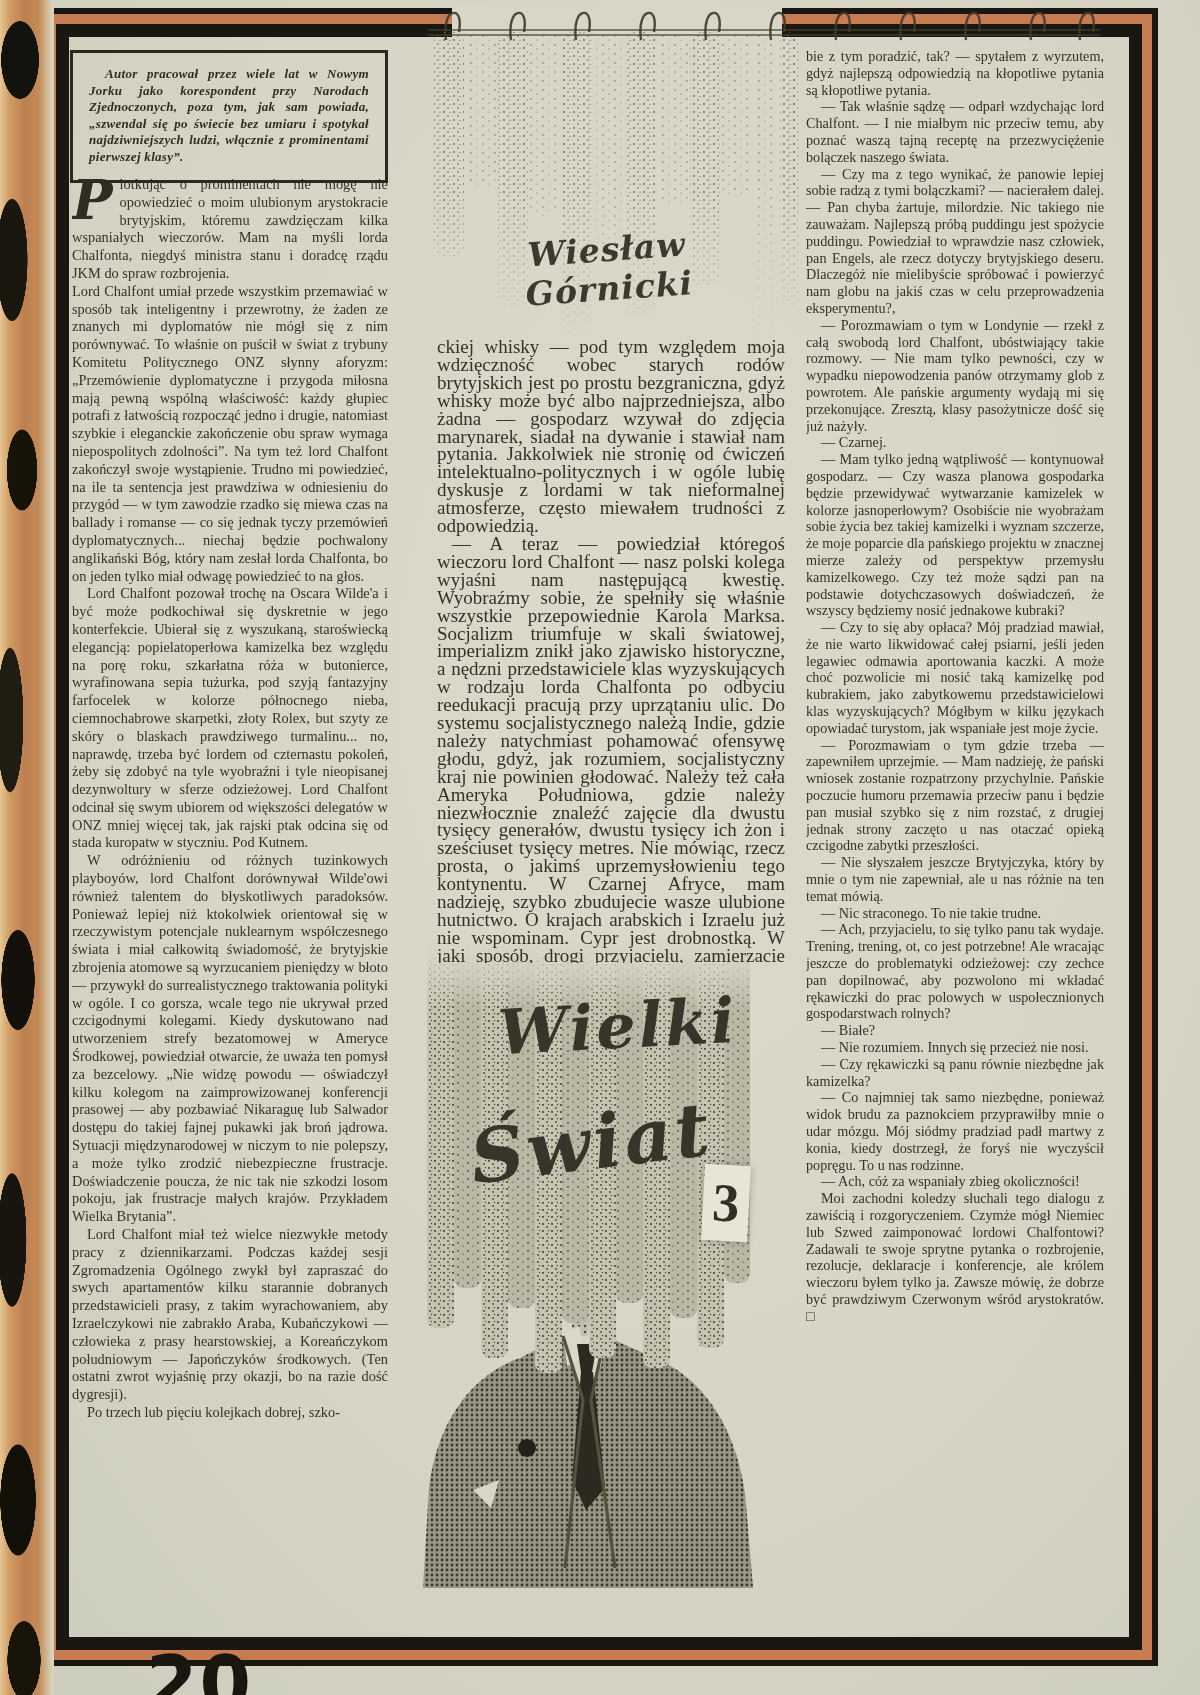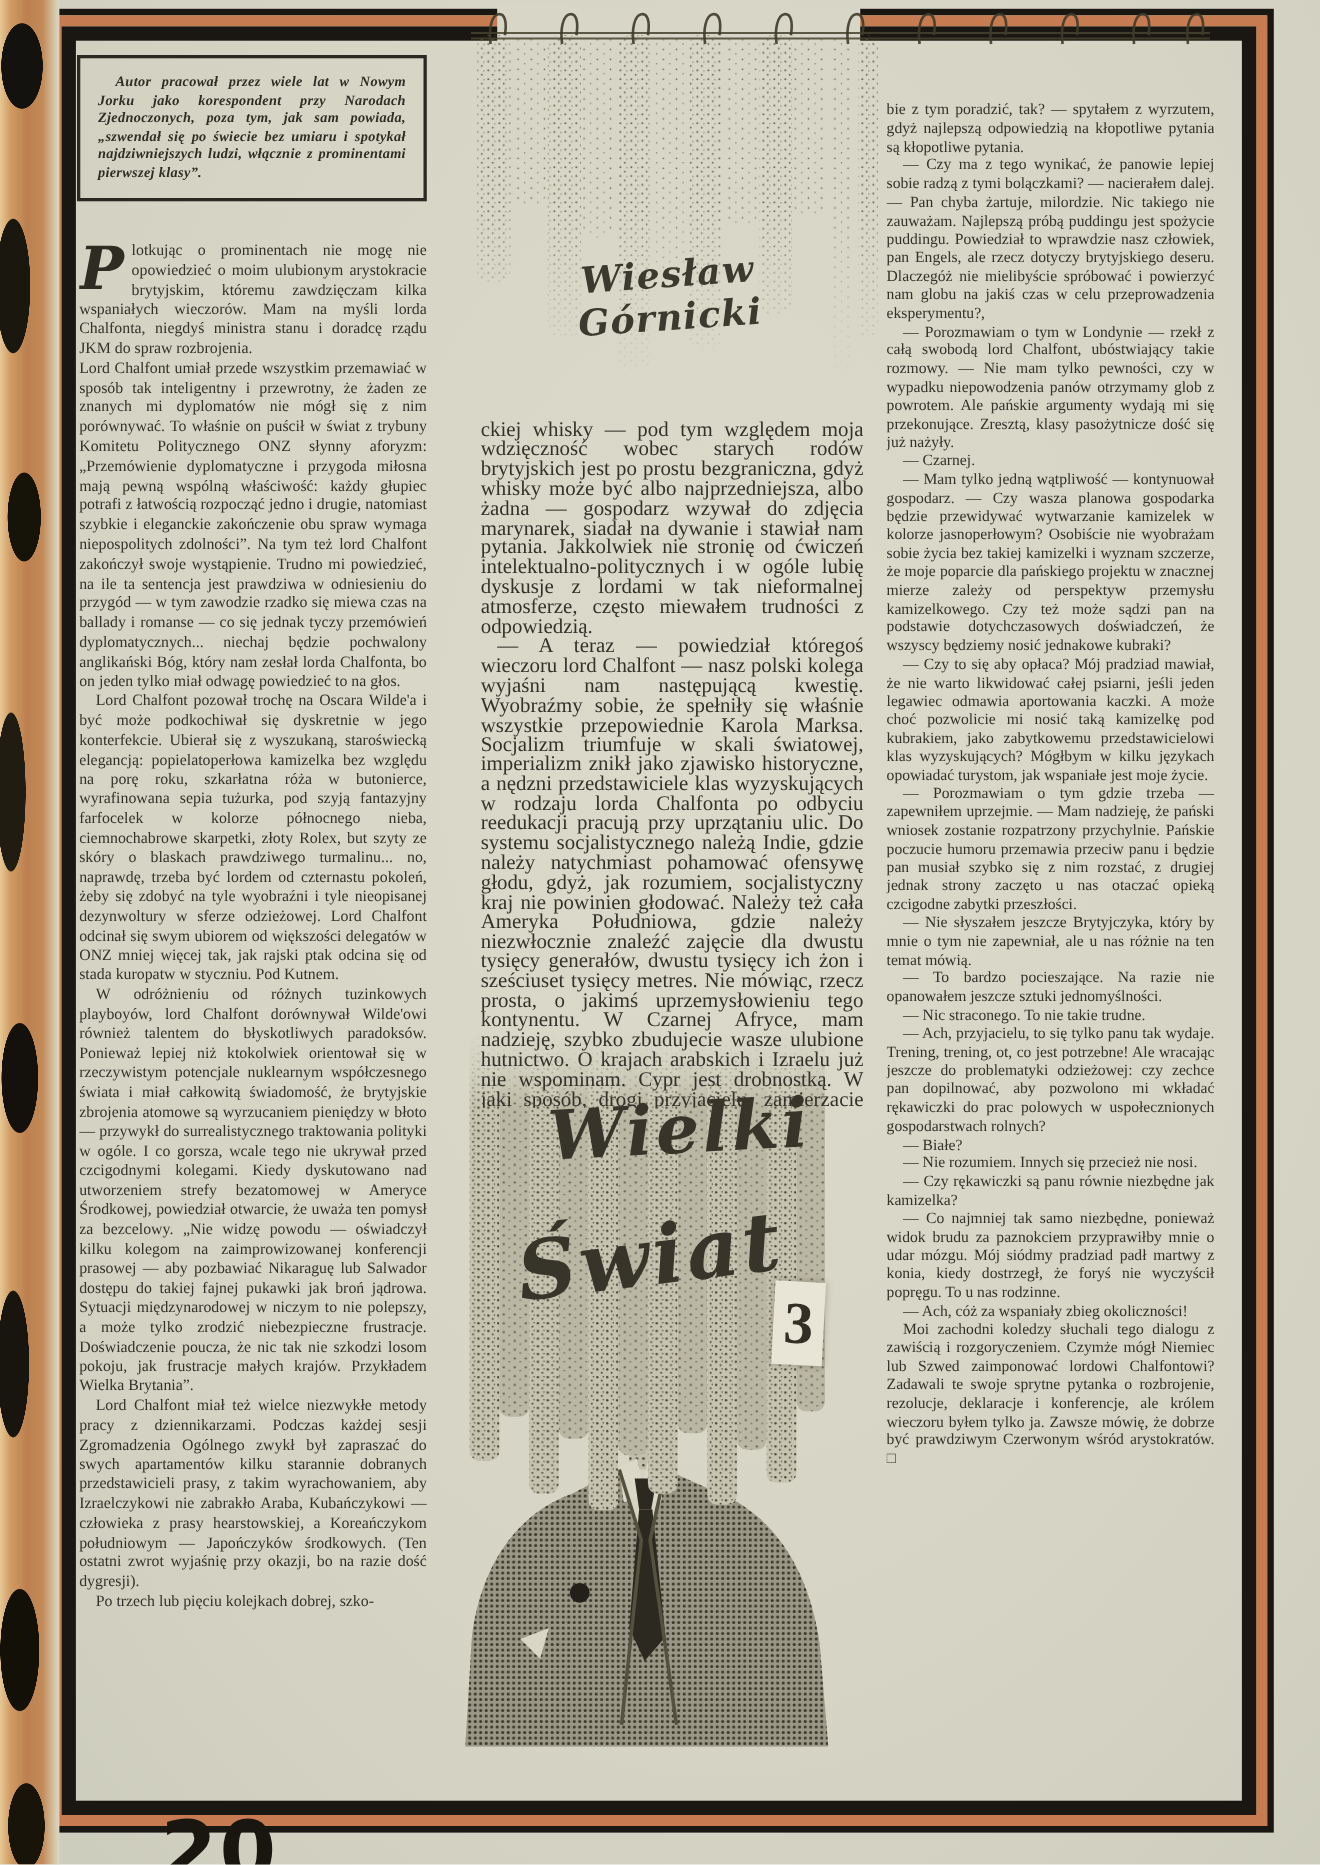--- a/index.html
+++ b/index.html
@@ -29,21 +29,21 @@
       radial-gradient(ellipse 30px 70px at 24px 1660px, #181409 0 55%, transparent 56%),
       linear-gradient(90deg,#e6c795 0,#d09b63 18%,#bd8050 45%,#c28b58 72%,#d8ccb0 94%,#d8d6c6 100%);
   }
   
   .intro-box{position:absolute;left:70px;top:50px;width:318px;box-sizing:border-box;
     border:3px solid #2b2822;padding:9px 12px 10px;z-index:5;
     font-style:italic;font-weight:bold;font-size:13px;line-height:16.6px;
     text-align:justify;letter-spacing:.3px;color:#2f2c24;}
   .intro-box p{margin:4px;text-indent:16px;}
   
-  .col{position:absolute;text-align:justify;z-index:5;overflow:hidden;margin-top:44px;}
+  .col{position:absolute;text-align:justify;z-index:5;overflow:hidden;}
   .col p{margin:0;text-indent:15px;}
   .col p:first-child{text-indent:0;}
   #col1{left:72px;top:176px;width:316px;height:1452px;font-size:14.4px;line-height:17.8px;}
   #col2{left:437px;top:338px;width:348px;height:625px;font-size:19px;line-height:17.9px;}
   #col3{left:806px;top:48px;width:298px;height:1578px;font-size:14.2px;line-height:16.8px;}
   .dropcap{float:left;font-family:"DejaVu Serif",serif;font-style:italic;font-weight:bold;
     font-size:54px;line-height:44px;margin:2px 7px 0 0;color:#2f2c24;}
   
   .signature{position:absolute;left:448px;top:230px;width:320px;z-index:6;text-align:center;
     font-family:"DejaVu Serif",serif;font-style:italic;font-weight:bold;font-size:33px;
@@ -230,28 +230,28 @@
   </div>
 
 <div class="title-line1">Wielki</div>
 <div class="title-line2">Świat</div>
 <div class="part-badge">
   <span>3</span>
 </div>
 
 <div class="col" id="col3">
     <p>bie z tym poradzić, tak? — spytałem z wyrzutem, gdyż najlepszą odpowiedzią na kłopotliwe pytania są kłopotliwe pytania.</p>
+    <p>— Tak właśnie sądzę — odparł wzdychając lord Chalfont. — I nie miałbym nic przeciw temu, aby poznać waszą tajną receptę na przezwyciężenie bolączek naszego świata.</p>
     <p>— Czy ma z tego wynikać, że panowie lepiej sobie radzą z tymi bolączkami? — nacierałem dalej. — Pan chyba żartuje, milordzie. Nic takiego nie zauważam. Najlepszą próbą puddingu jest spożycie puddingu. Powiedział to wprawdzie nasz człowiek, pan Engels, ale rzecz dotyczy brytyjskiego deseru. Dlaczegóż nie mielibyście spróbować i powierzyć nam globu na jakiś czas w celu przeprowadzenia eksperymentu?,</p>
     <p>— Porozmawiam o tym w Londynie — rzekł z całą swobodą lord Chalfont, ubóstwiający takie rozmowy. — Nie mam tylko pewności, czy w wypadku niepowodzenia panów otrzymamy glob z powrotem. Ale pańskie argumenty wydają mi się przekonujące. Zresztą, klasy pasożytnicze dość się już nażyły.</p>
     <p>— Czarnej.</p>
     <p>— Mam tylko jedną wątpliwość — kontynuował gospodarz. — Czy wasza planowa gospodarka będzie przewidywać wytwarzanie kamizelek w kolorze jasnoperłowym? Osobiście nie wyobrażam sobie życia bez takiej kamizelki i wyznam szczerze, że moje poparcie dla pańskiego projektu w znacznej mierze zależy od perspektyw przemysłu kamizelkowego. Czy też może sądzi pan na podstawie dotychczasowych doświadczeń, że wszyscy będziemy nosić jednakowe kubraki?</p>
     <p>— Czy to się aby opłaca? Mój pradziad mawiał, że nie warto likwidować całej psiarni, jeśli jeden legawiec odmawia aportowania kaczki. A może choć pozwolicie mi nosić taką kamizelkę pod kubrakiem, jako zabytkowemu przedstawicielowi klas wyzyskujących? Mógłbym w kilku językach opowiadać turystom, jak wspaniałe jest moje życie.</p>
     <p>— Porozmawiam o tym gdzie trzeba — zapewniłem uprzejmie. — Mam nadzieję, że pański wniosek zostanie rozpatrzony przychylnie. Pańskie poczucie humoru przemawia przeciw panu i będzie pan musiał szybko się z nim rozstać, z drugiej jednak strony zaczęto u nas otaczać opieką czcigodne zabytki przeszłości.</p>
     <p>— Nie słyszałem jeszcze Brytyjczyka, który by mnie o tym nie zapewniał, ale u nas różnie na ten temat mówią.</p>
-    <p>— To bardzo pocieszające. Na razie nie opanowałem jeszcze sztuki jednomyślności.</p>
     <p>— Nic straconego. To nie takie trudne.</p>
     <p>— Ach, przyjacielu, to się tylko panu tak wydaje. Trening, trening, ot, co jest potrzebne! Ale wracając jeszcze do problematyki odzieżowej: czy zechce pan dopilnować, aby pozwolono mi wkładać rękawiczki do prac polowych w uspołecznionych gospodarstwach rolnych?</p>
     <p>— Białe?</p>
     <p>— Nie rozumiem. Innych się przecież nie nosi.</p>
     <p>— Czy rękawiczki są panu równie niezbędne jak kamizelka?</p>
     <p>— Co najmniej tak samo niezbędne, ponieważ widok brudu za paznokciem przyprawiłby mnie o udar mózgu. Mój siódmy pradziad padł martwy z konia, kiedy dostrzegł, że foryś nie wyczyścił popręgu. To u nas rodzinne.</p>
     <p>— Ach, cóż za wspaniały zbieg okoliczności!</p>
     <p>Moi zachodni koledzy słuchali tego dialogu z zawiścią i rozgoryczeniem. Czymże mógł Niemiec lub Szwed zaimponować lordowi Chalfontowi? Zadawali te swoje sprytne pytanka o rozbrojenie, rezolucje, deklaracje i konferencje, ale królem wieczoru byłem tylko ja. Zawsze mówię, że dobrze być prawdziwym Czerwonym wśród arystokratów. □</p>
   </div>
 

